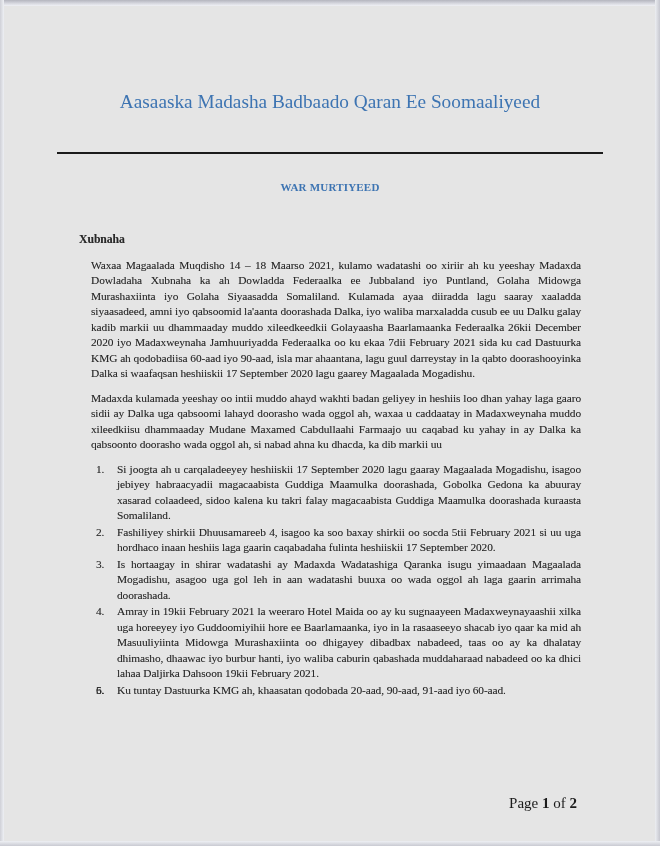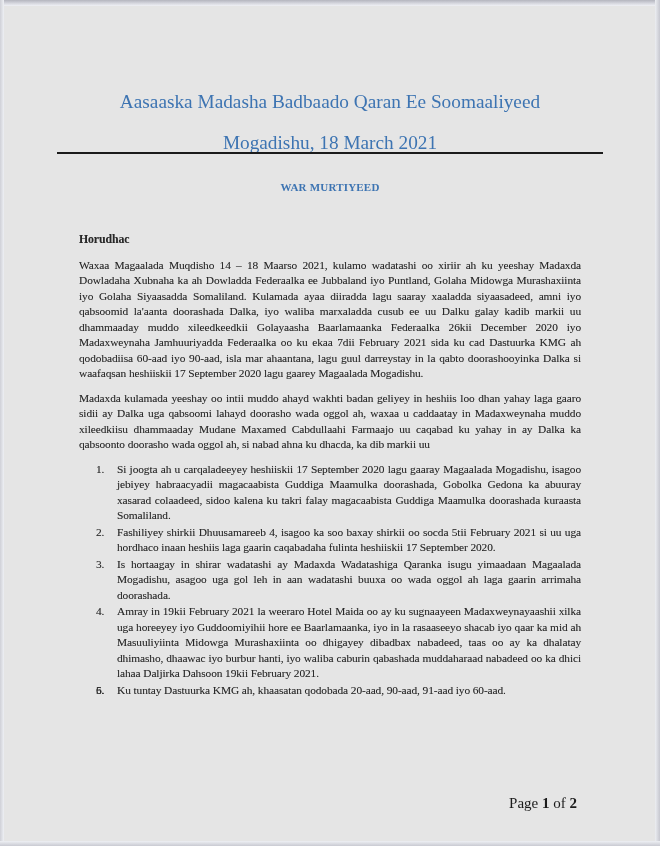--- a/index.html
+++ b/index.html
@@ -68,21 +68,21 @@
     text-align: justify;
     color: #282828;
     text-shadow: 0 0 0.4px rgba(40,40,40,0.35);
   }
   .section-heading {
     font-weight: bold;
     font-size: 11.8px;
     margin: 0 0 10px 0;
     text-align: left;
   }
-  .content p { margin: 0 0 9px 0; }
+  .content p { margin: 0 0 9px 12px; }
   ol.numbered { list-style: none; margin: 0; padding: 0; }
   ol.numbered li {
     position: relative;
     padding-left: 38px;
     margin: 0 0 1px 0;
   }
   ol.numbered .num {
     position: absolute;
     left: 17px;
     top: 0;
@@ -104,29 +104,28 @@
 
 <div class="page">
 
   <div class="edge edge-top"></div>
   <div class="edge edge-left"></div>
   <div class="edge edge-right"></div>
   <div class="edge edge-bottom"></div>
 
   <div class="title-line title-1">Aasaaska Madasha Badbaado Qaran Ee Soomaaliyeed</div>
 
-  <div class="title-line title-2">Mogadishu, 18 March 2021</div>
 
   <div class="header-rule"></div>
 
   <div class="notice-heading">WAR MURTIYEED</div>
 
   <div class="content">
 
-    <div class="section-heading">Horudhac</div>
+    <div class="section-heading">Xubnaha</div>
 
     <p>Waxaa Magaalada Muqdisho 14 – 18 Maarso 2021, kulamo wadatashi oo xiriir ah ku yeeshay Madaxda Dowladaha Xubnaha ka ah Dowladda Federaalka ee Jubbaland iyo Puntland, Golaha Midowga Murashaxiinta iyo Golaha Siyaasadda Somaliland. Kulamada ayaa diiradda lagu saaray xaaladda siyaasadeed, amni iyo qabsoomid la'aanta doorashada Dalka, iyo waliba marxaladda cusub ee uu Dalku galay kadib markii uu dhammaaday muddo xileedkeedkii Golayaasha Baarlamaanka Federaalka 26kii December 2020 iyo Madaxweynaha Jamhuuriyadda Federaalka oo ku ekaa 7dii February 2021 sida ku cad Dastuurka KMG ah qodobadiisa 60-aad iyo 90-aad, isla mar ahaantana, lagu guul darreystay in la qabto doorashooyinka Dalka si waafaqsan heshiiskii 17 September 2020 lagu gaarey Magaalada Mogadishu.</p>
 
     <p>Madaxda kulamada yeeshay oo intii muddo ahayd wakhti badan geliyey in heshiis loo dhan yahay laga gaaro sidii ay Dalka uga qabsoomi lahayd doorasho wada oggol ah, waxaa u caddaatay in Madaxweynaha muddo xileedkiisu dhammaaday Mudane Maxamed Cabdullaahi Farmaajo uu caqabad ku yahay in ay Dalka ka qabsoonto doorasho wada oggol ah, si nabad ahna ku dhacda, ka dib markii uu</p>
 
     <ol class="numbered">
       <li>
         <span class="num">1.</span>
         <span class="txt">Si joogta ah u carqaladeeyey heshiiskii 17 September 2020 lagu gaaray Magaalada Mogadishu, isagoo jebiyey habraacyadii magacaabista Guddiga Maamulka doorashada, Gobolka Gedona ka abuuray xasarad colaadeed, sidoo kalena ku takri falay magacaabista Guddiga Maamulka doorashada kuraasta Somaliland.</span>
       </li>

